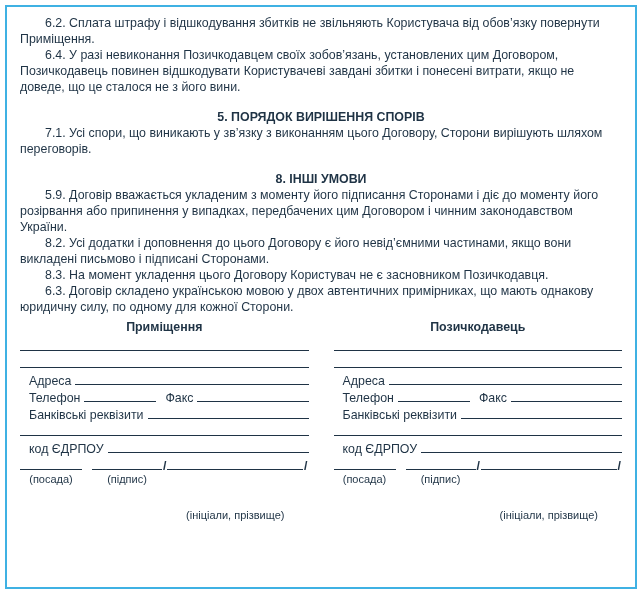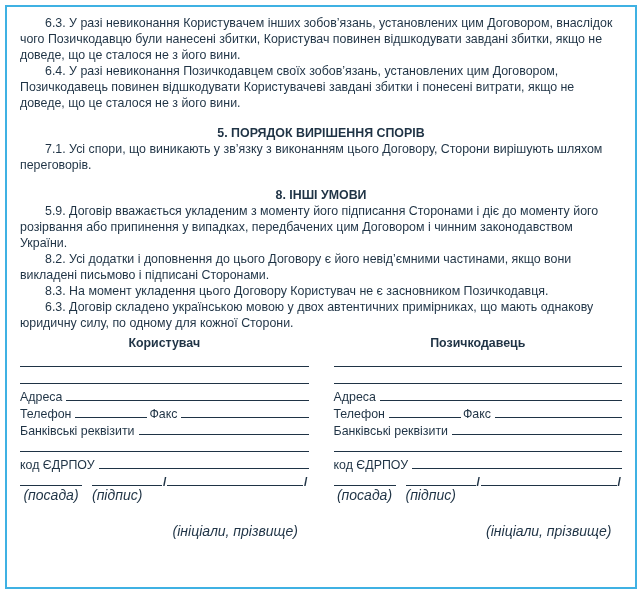--- a/index.html
+++ b/index.html
@@ -50,20 +50,21 @@
     line-height: 20px;
   }
   .row {
     display: flex;
     align-items: flex-end;
     height: 17px;
   }
   .row .lbl {
     white-space: nowrap;
     line-height: 14px;
+    margin-left: 9px;
   }
   .fill {
     border-bottom: 1px solid #1f3345;
     height: 1px;
     flex: 1 1 auto;
     margin-bottom: 3px;
   }
   .fill.fixed { flex: 0 0 auto; }
   .row .lbl + .fill { margin-left: 4px; }
   .w-phone { width: 72px; }
@@ -72,56 +73,55 @@
   .sig .s2 { width: 70px; flex: 0 0 auto; margin-left: 10px; }
   .sig .s3 { flex: 1 1 auto; }
   .sig .slash {
     line-height: 14px;
     margin: 0 1px;
     font-weight: bold;
   }
   .labels {
     display: flex;
     height: 13px;
-    font-size: 14px;
-    font-style: italic;
+    font-size: 11px;
     line-height: 13px;
   }
   .labels .l1 { width: 62px; text-align: center; flex: 0 0 auto; }
-  .labels .l2 { width: 70px; text-align: left; flex: 0 0 auto; margin-left: 10px; }
+  .labels .l2 { width: 70px; text-align: center; flex: 0 0 auto; margin-left: 10px; }
   .labels .l3 { flex: 1 1 auto; text-align: center; margin-top: 36px; }
 </style>
 </head>
 <body>
 
 <div class="frame">
 
   <div>
-    <p class="para">6.3. У разі невиконання Користувачем інших зобов’язань, установлених цим Договором, внаслідок чого Позичкодавцю були нанесені збитки, Користувач повинен відшкодувати завдані збитки, якщо не доведе, що це сталося не з його вини.</p>
+    <p class="para">6.2. Сплата штрафу і відшкодування збитків не звільняють Користувача від обов’язку повернути Приміщення.</p>
     <p class="para">6.4. У разі невиконання Позичкодавцем своїх зобов’язань, установлених цим Договором, Позичкодавець повинен відшкодувати Користувачеві завдані збитки і понесені витрати, якщо не доведе, що це сталося не з його вини.</p>
   </div>
 
   <div class="heading">5. ПОРЯДОК ВИРІШЕННЯ СПОРІВ</div>
   <div>
     <p class="para">7.1. Усі спори, що виникають у зв’язку з виконанням цього Договору, Сторони вирішують шляхом переговорів.</p>
   </div>
 
   <div class="heading">8. ІНШІ УМОВИ</div>
   <div>
     <p class="para">5.9. Договір вважається укладеним з моменту його підписання Сторонами і діє до моменту його розірвання або припинення у випадках, передбачених цим Договором і чинним законодавством України.</p>
     <p class="para">8.2. Усі додатки і доповнення до цього Договору є його невід’ємними частинами, якщо вони викладені письмово і підписані Сторонами.</p>
     <p class="para">8.3. На момент укладення цього Договору Користувач не є засновником Позичкодавця.</p>
     <p class="para">6.3. Договір складено українською мовою у двох автентичних примірниках, що мають однакову юридичну силу, по одному для кожної Сторони.</p>
   </div>
 
 
   <div class="req">
 
     <div class="col">
-      <div class="col-title">Користувач</div>
+      <div class="col-title">Приміщення</div>
       <div class="row">
           <span class="fill"></span>
         </div>
       <div class="row">
           <span class="fill"></span>
         </div>
       <div class="row">
         <span class="lbl">Адреса</span>
         <span class="fill"></span>
       </div>

